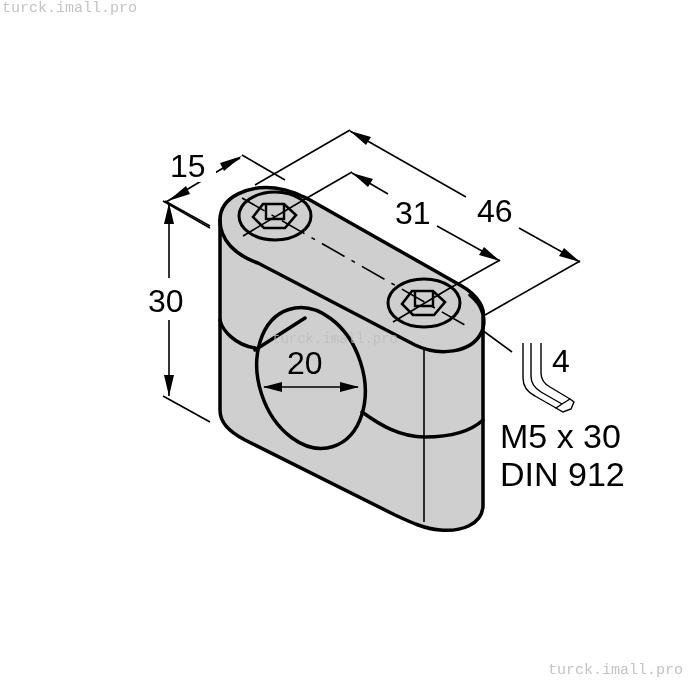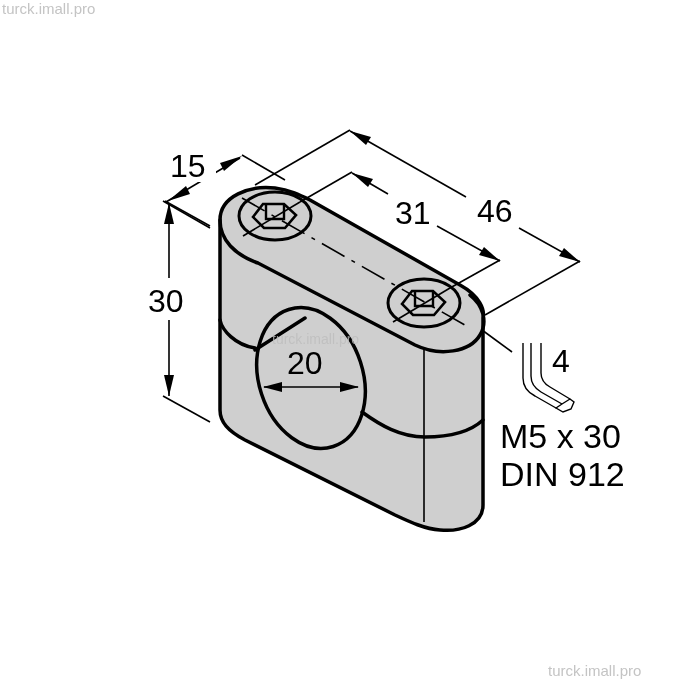--- a/index.html
+++ b/index.html
@@ -1,17 +1,17 @@
 <!DOCTYPE html>
 <html><head>
 <meta charset="utf-8">
 <style>
   html, body { margin: 0; padding: 0; background: #ffffff; }
   body { width: 700px; height: 686px; position: relative; overflow: hidden; }
-  .wm { position: absolute; font-family: Liberation Sans, sans-serif; color: #c4c4c4; font-size: 15px; letter-spacing: 0; }
+  .wm { position: absolute; font-family: Liberation Mono, monospace; color: #c4c4c4; font-size: 15px; letter-spacing: 0; }
   #wm-top { left: 2px; top: 0px; }
   #wm-bottom { left: 548px; top: 662px; }
   #wm-mid { left: 272px; top: 331px; color: #bdbdbd; font-size: 14px; opacity: 0.8; }
   svg { position: absolute; left: 0; top: 0; }
   .dim-text { font-family: "Liberation Sans", "DejaVu Sans", sans-serif; font-size: 32px; fill: #000; }
   .note-text { font-family: "Liberation Sans", "DejaVu Sans", sans-serif; font-size: 34px; fill: #000; }
   .body { fill: #cfcfcf; stroke: #000; stroke-width: 3.5; stroke-linejoin: round; }
   .edge { fill: none; stroke: #000; stroke-width: 3.5; stroke-linecap: round; }
   .thin { fill: none; stroke: #000; stroke-width: 1.6; }
   .arrow { fill: #000; stroke: none; }

